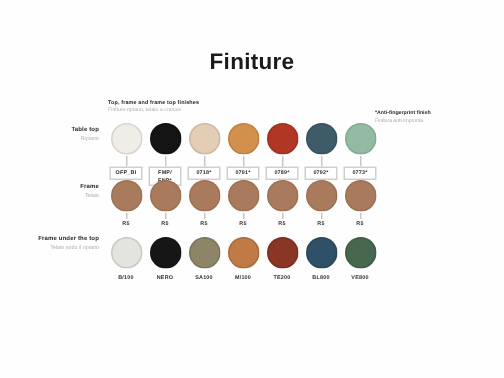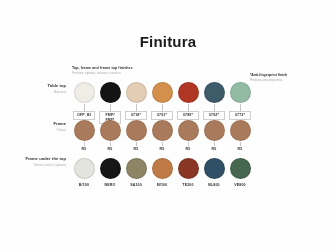--- a/index.html
+++ b/index.html
@@ -105,21 +105,21 @@
     background:#fff;
   }
   .code.plain{padding-top:.5px;}
   .code.r5{font-size:3.6px;font-weight:700;color:#333;}
 </style>
 </head>
 <body>
 
 <div class="slide">
 
-  <div class="title">Finitura</div>
+  <div class="title">Finiture</div>
 
   <div class="board">
 
     <div class="group-head">
       <div class="gh-en">Top, frame and frame top finishes</div>
       <div class="gh-it">Finiture ripiano, telaio e cornice</div>
     </div>
 
     <div class="note">
       <div class="n-en">*Anti-fingerprint finish</div>

